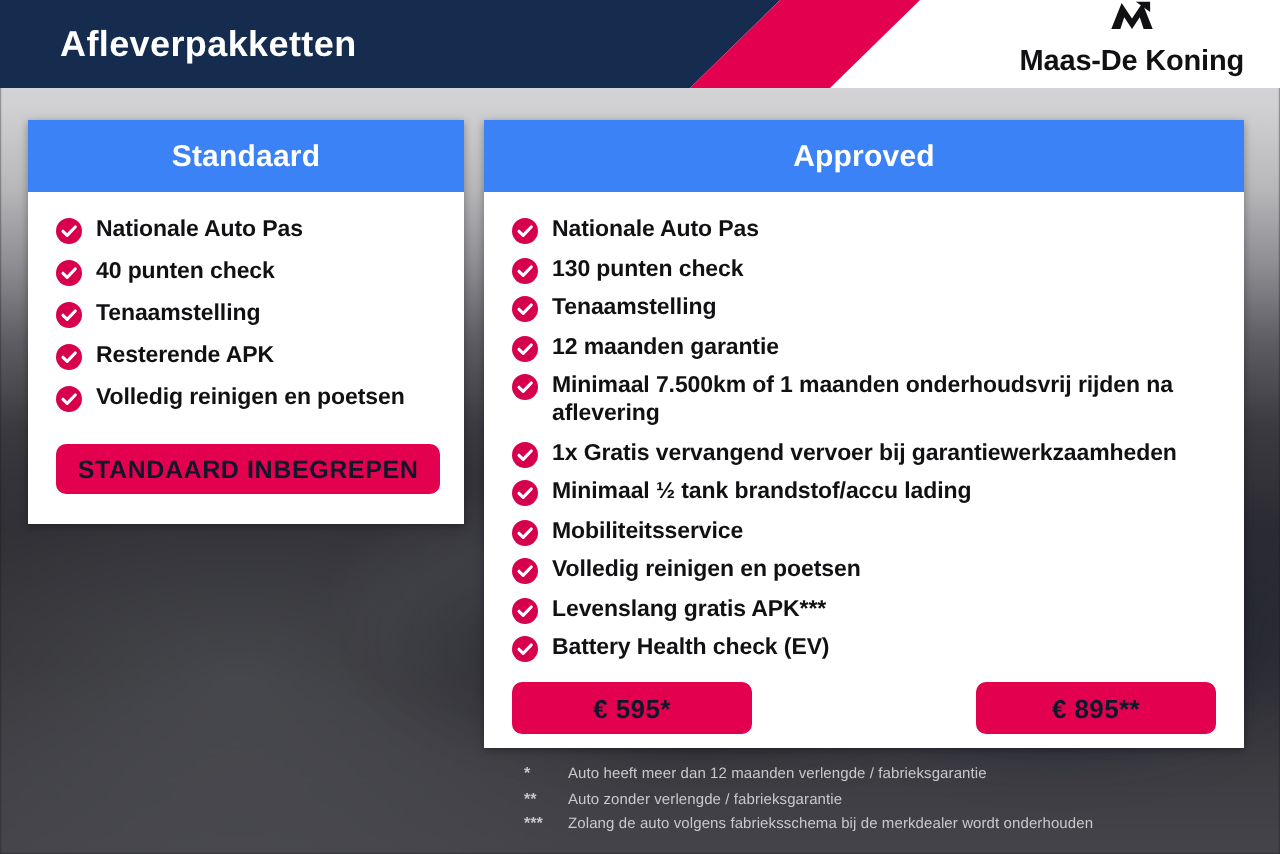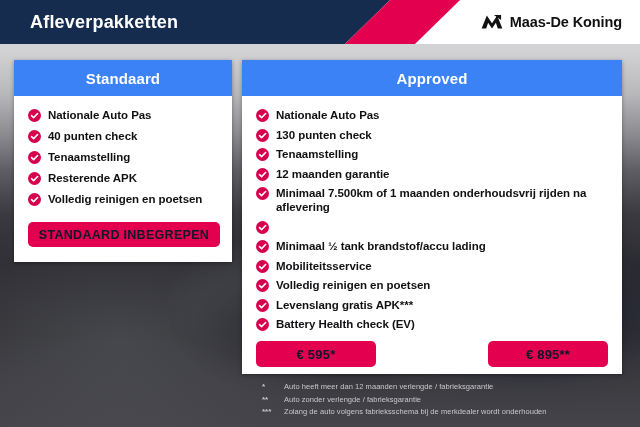--- a/index.html
+++ b/index.html
@@ -93,20 +93,21 @@
     letter-spacing: 0.2px;
     white-space: nowrap;
   }
   .brand {
     position: absolute;
     right: 18px; top: 0;
     height: 44px;
     display: flex;
     align-items: center;
     gap: 7px;
+    flex-direction: column;
   }
   .brand-mark {
     width: 22px; height: 16px;
     display: block;
   }
   .brand-name {
     color: #111114;
     font-size: 14.5px;
     font-weight: bold;
     letter-spacing: -0.1px;
@@ -333,20 +334,21 @@
               <circle cx="10" cy="10" r="10" fill="#d6004c"></circle>
               <path d="M5.4 10.2 L8.6 13.3 L14.8 6.9" stroke="#ffffff" stroke-width="2.4" fill="none" stroke-linecap="round" stroke-linejoin="round"></path>
             </svg>
           <span class="feature-text">Minimaal 7.500km of 1 maanden onderhoudsvrij rijden na aflevering</span>
         </li>
         <li>
           <svg class="check-icon" viewBox="0 0 20 20">
               <circle cx="10" cy="10" r="10" fill="#d6004c"></circle>
               <path d="M5.4 10.2 L8.6 13.3 L14.8 6.9" stroke="#ffffff" stroke-width="2.4" fill="none" stroke-linecap="round" stroke-linejoin="round"></path>
             </svg>
+          <span class="feature-text">1x Gratis vervangend vervoer bij garantiewerkzaamheden</span>
         </li>
         <li>
           <svg class="check-icon" viewBox="0 0 20 20">
               <circle cx="10" cy="10" r="10" fill="#d6004c"></circle>
               <path d="M5.4 10.2 L8.6 13.3 L14.8 6.9" stroke="#ffffff" stroke-width="2.4" fill="none" stroke-linecap="round" stroke-linejoin="round"></path>
             </svg>
           <span class="feature-text">Minimaal ½ tank brandstof/accu lading</span>
         </li>
         <li>
           <svg class="check-icon" viewBox="0 0 20 20">

